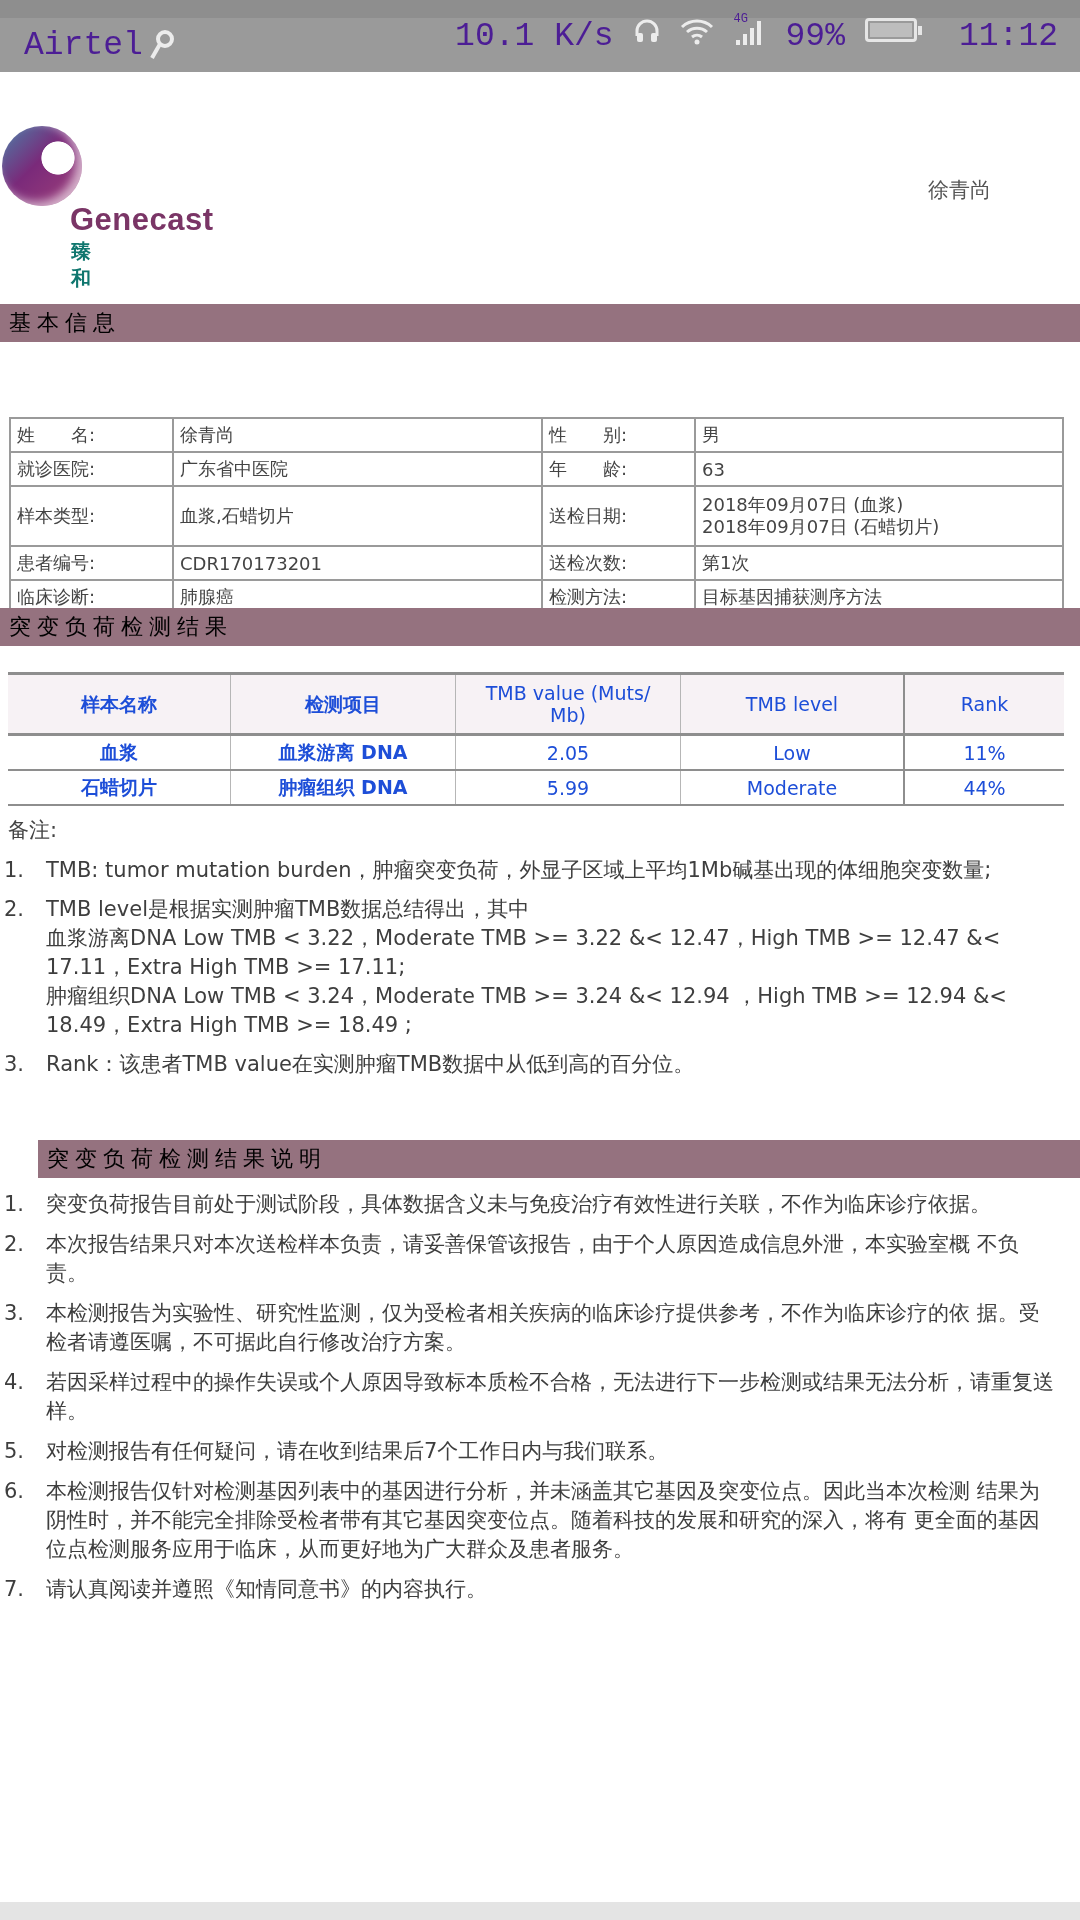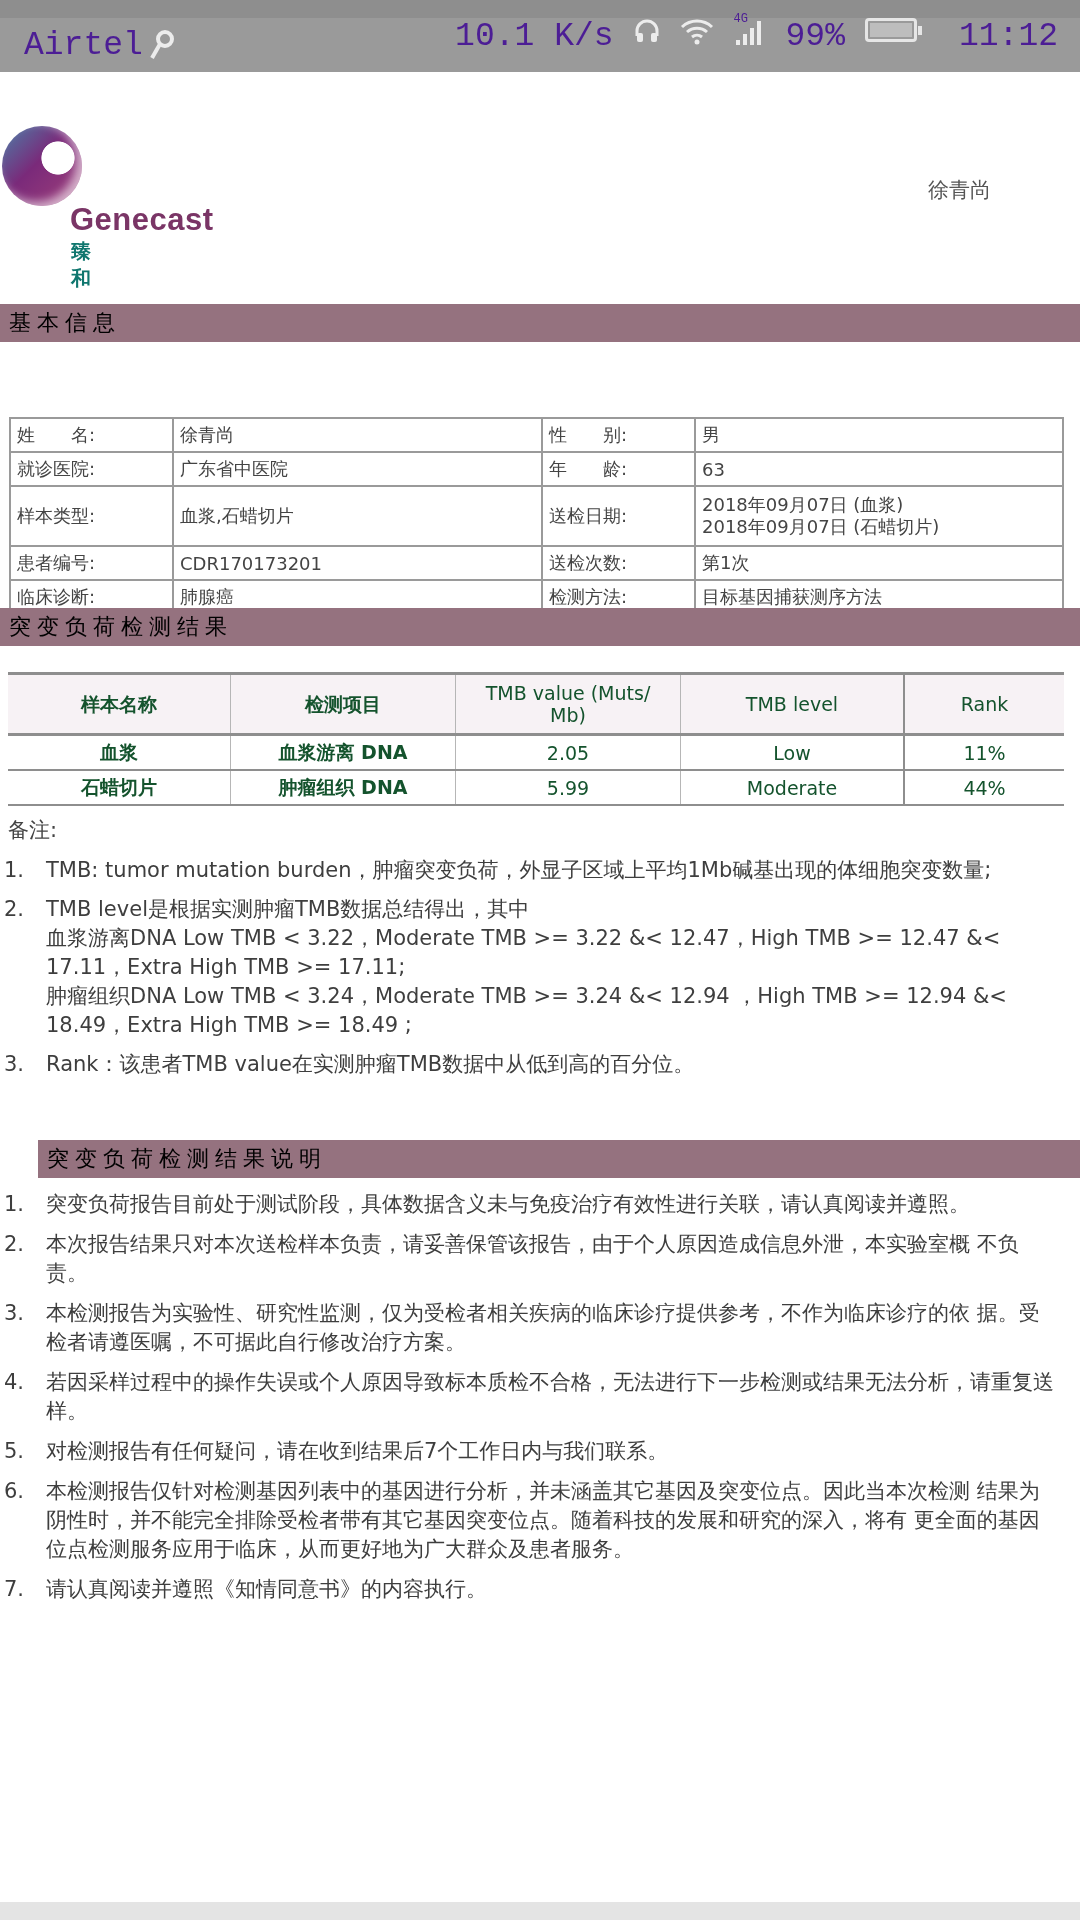--- a/index.html
+++ b/index.html
@@ -46,21 +46,21 @@
   table { border-collapse: collapse; }
   .info-table { position: absolute; left: 9px; top: 369px; width: 1055px; font-size: 18px; color: #444; margin-top: 48px; }
   .info-table td { border: 2px solid #9a9a9a; padding: 0 6px; height: 32px; vertical-align: middle; }
   .info-table tr.tall td { height: 58px; }
   .info-table td.lbl1 { width: 149px; }
   .info-table td.val1 { width: 355px; }
   .info-table td.lbl2 { width: 139px; }
   .date-lines div { line-height: 22px; }
 
   
-  .tmb-table { position: absolute; left: 8px; top: 672px; width: 1056px; font-size: 19px; color: #14532d; text-align: center; }
+  .tmb-table { position: absolute; left: 8px; top: 672px; width: 1056px; font-size: 19px; color: #1d4ed8; text-align: center; }
   .tmb-table th { background: #f7f2f5; font-weight: normal; height: 58px; border-top: 3px solid #8e8e8e; border-bottom: 3px solid #8e8e8e; border-left: 1px solid #b6b6b6; padding: 0 6px; line-height: 22px; }
   .tmb-table th:first-child { border-left: none; }
   .tmb-table th.rank-h { border-left: 2px solid #8e8e8e; }
   .tmb-table td { height: 33px; border-bottom: 2px solid #8e8e8e; border-left: 1px solid #b6b6b6; padding: 0; }
   .tmb-table td:first-child { border-left: none; }
   .tmb-table td.bold { font-weight: bold; }
   .tmb-table td.rank { border-left: 2px solid #8e8e8e; }
 
   
   .notes-title { position: absolute; left: 8px; top: 816px; font-size: 21px; color: #444; }
@@ -220,21 +220,21 @@
     <span class="num">3.</span>
     <div>Rank：该患者TMB value在实测肿瘤TMB数据中从低到高的百分位。</div>
   </li>
 </ul>
 
 <div class="section-bar" style="top:1140px;margin-left:38px;">
   <span>突变负荷检测结果说明</span>
 </div>
 
 <ul class="list explain-list">
-  <li><span class="num">1.</span><span>突变负荷报告目前处于测试阶段，具体数据含义未与免疫治疗有效性进行关联，请认真阅读并遵照。</span></li>
+  <li><span class="num">1.</span><span>突变负荷报告目前处于测试阶段，具体数据含义未与免疫治疗有效性进行关联，不作为临床诊疗依据。</span></li>
   <li><span class="num">2.</span><span>本次报告结果只对本次送检样本负责，请妥善保管该报告，由于个人原因造成信息外泄，本实验室概 不负责。</span></li>
   <li><span class="num">3.</span><span>本检测报告为实验性、研究性监测，仅为受检者相关疾病的临床诊疗提供参考，不作为临床诊疗的依 据。受检者请遵医嘱，不可据此自行修改治疗方案。</span></li>
   <li><span class="num">4.</span><span>若因采样过程中的操作失误或个人原因导致标本质检不合格，无法进行下一步检测或结果无法分析，请重复送样。</span></li>
   <li><span class="num">5.</span><span>对检测报告有任何疑问，请在收到结果后7个工作日内与我们联系。</span></li>
   <li><span class="num">6.</span><span>本检测报告仅针对检测基因列表中的基因进行分析，并未涵盖其它基因及突变位点。因此当本次检测 结果为阴性时，并不能完全排除受检者带有其它基因突变位点。随着科技的发展和研究的深入，将有 更全面的基因位点检测服务应用于临床，从而更好地为广大群众及患者服务。</span></li>
   <li><span class="num">7.</span><span>请认真阅读并遵照《知情同意书》的内容执行。</span></li>
 </ul>
 
 <div class="bottom-strip"></div>
 

